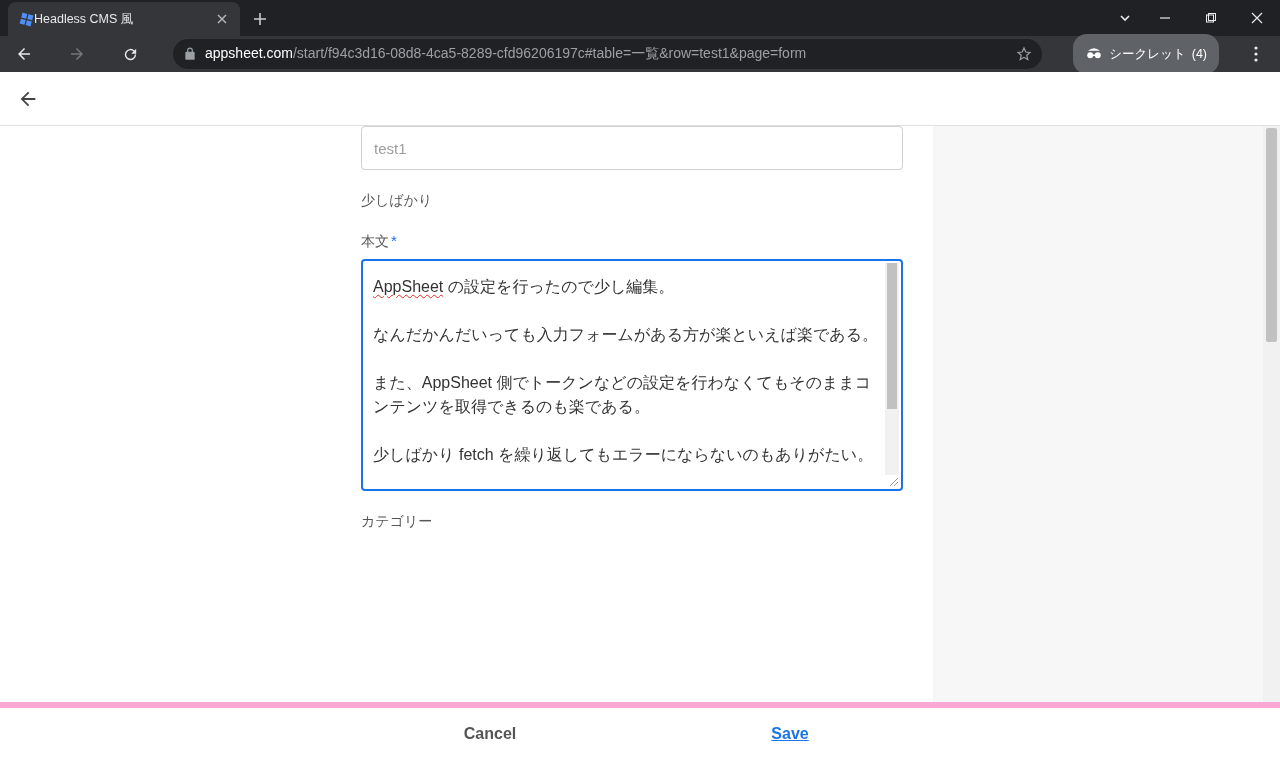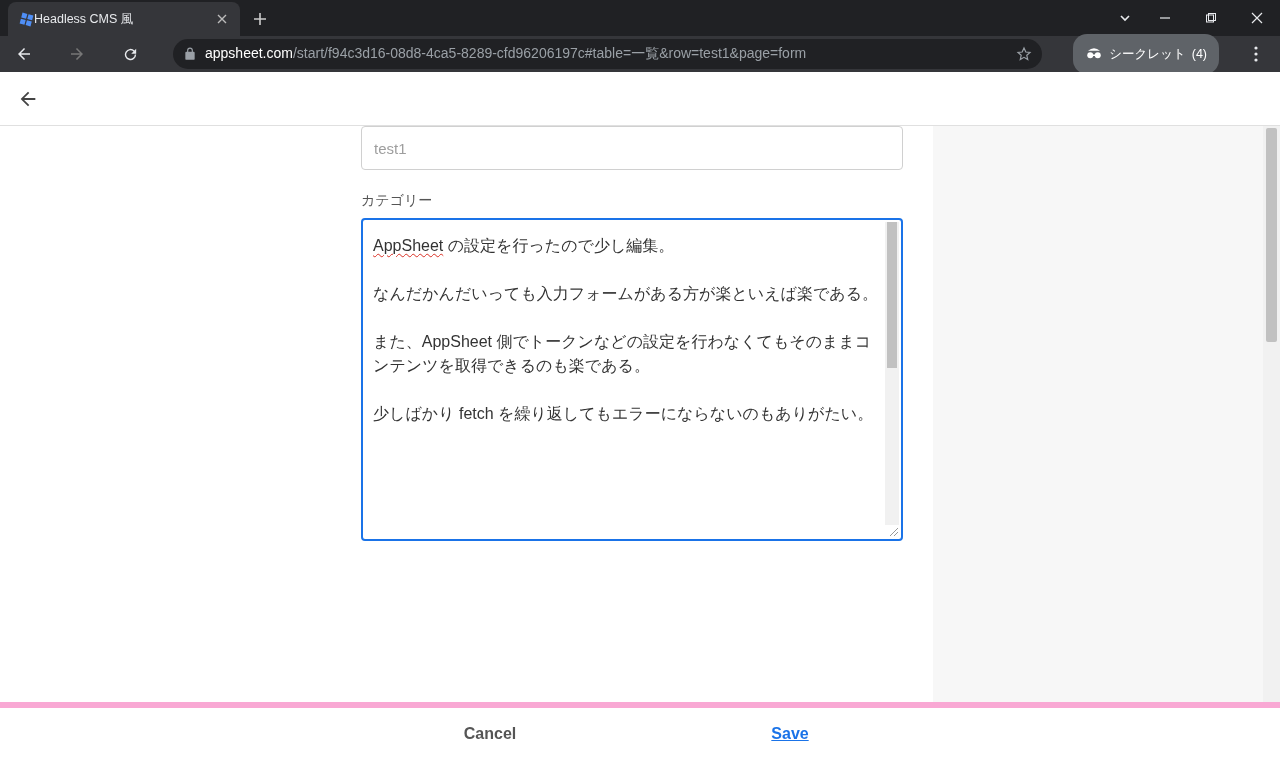--- a/index.html
+++ b/index.html
@@ -48,21 +48,21 @@
   .form-card{position:absolute;left:0;top:0;width:602px;bottom:0;background:#fff;overflow:hidden;}
   .form-inner{padding:0 30px 24px 30px;}
 
   .field-label{font-size:14px;color:#555;margin-top:22px;margin-bottom:8px;}
   .field-label .req{color:#1a73e8;margin-left:2px;font-size:15px;}
 
   .text-input{width:100%;height:44px;border:1px solid #d0d0d0;border-radius:4px;
               padding:0 12px;font-size:15px;color:#444;background:#fff;}
   .text-input.disabled{color:#9e9e9e;}
 
-  .textarea-wrap{position:relative;width:100%;height:323px;border:2px solid #1a73e8;border-radius:4px;background:#fff;}
+  .textarea-wrap{position:relative;width:100%;height:232px;border:2px solid #1a73e8;border-radius:4px;background:#fff;}
   .textarea-inner{position:absolute;left:10px;right:18px;top:14px;bottom:10px;overflow:hidden;
                   font-size:16px;line-height:24px;color:#333;white-space:pre-wrap;}
   .textarea-inner .spell{text-decoration:underline wavy #d93025;text-decoration-thickness:1px;text-underline-offset:2px;}
   .ta-scrolltrack{position:absolute;right:2px;top:2px;bottom:14px;width:14px;background:#f1f1f1;}
   .ta-scrolltrack .thumb{position:absolute;left:2px;top:0;width:10px;height:146px;background:#c1c1c1;}
   .ta-resize{position:absolute;right:2px;bottom:2px;width:12px;height:12px;}
   .ta-resize svg{display:block;}
 
   
   .footer{height:58px;border-top:6px solid #f9a8d4;display:flex;align-items:center;justify-content:center;background:#fff;}
@@ -184,42 +184,46 @@
   <div class="left-blank"></div>
 
   <div class="form-area-wrap">
     <div class="form-card">
       <div class="form-inner">
 
         
         <input class="text-input disabled" readonly="" value="test1" style="">
 
         
-        <div class="field-label">カテゴリー</div>
-
-        
+        <div class="field-label">少しばかり</div>
+
+        
+        <div class="field-label">
+          <span>本文</span><span class="req">*</span>
+        </div>
         <div class="textarea-wrap">
           <div class="textarea-inner"><span class="spell">AppSheet</span><span> の設定を行ったので少し編集。</span>
 
 <span>なんだかんだいっても入力フォームがある方が楽といえば楽である。</span>
 
 <span>また、AppSheet 側でトークンなどの設定を行わなくてもそのままコンテンツを取得できるのも楽である。</span>
 
 <span>少しばかり fetch を繰り返してもエラーにならないのもありがたい。</span></div>
           <div class="ta-scrolltrack">
             <div class="thumb"></div>
           </div>
           <div class="ta-resize">
             <svg width="12" height="12" viewBox="0 0 12 12">
                 <path stroke="#999" d="M11 3L3 11M11 7L7 11"></path>
               </svg>
           </div>
         </div>
 
         
+        <div class="field-label">カテゴリー</div>
 
       </div>
     </div>
 
     <div class="right-scrolltrack">
       <div class="right-scrollbtn">▼</div>
     </div>
   </div>
 </div>
 

